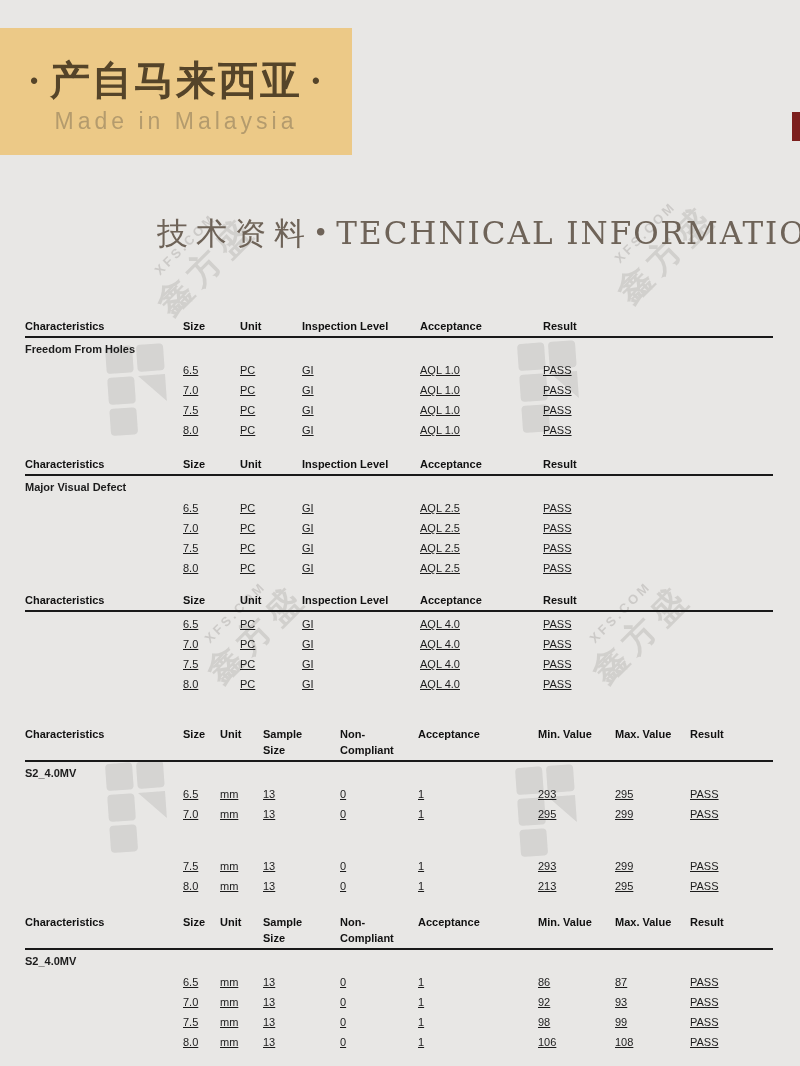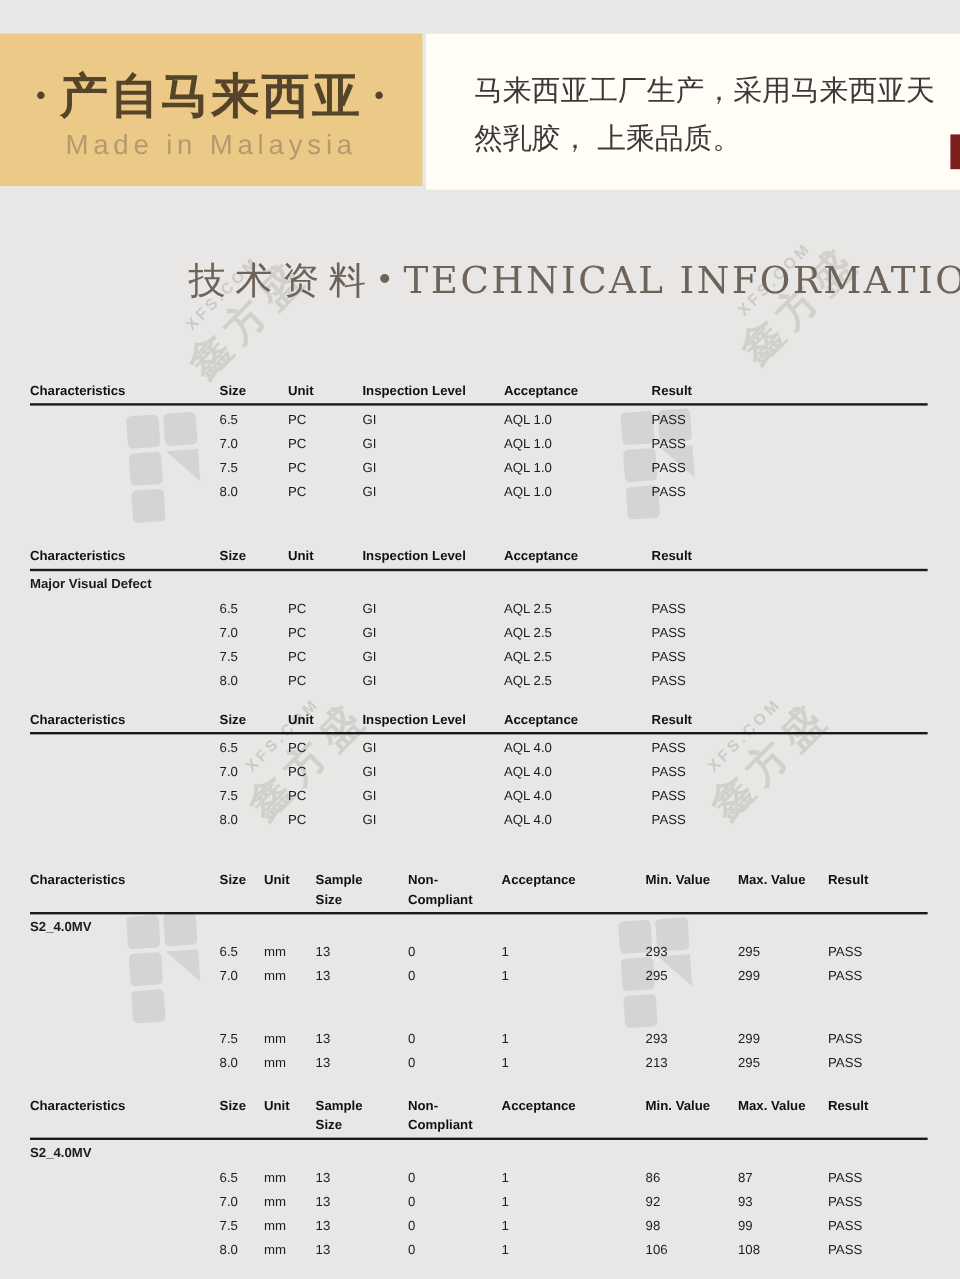--- a/index.html
+++ b/index.html
@@ -32,21 +32,21 @@
   .wmb .tri { width:0; height:0; background:transparent; border-radius:0;
               border-left:27px solid transparent; border-top:27px solid rgba(25,22,18,0.09); }
 
   
   .tsec { position:absolute; left:25px; width:748px; font-size:11px; color:#1c1c1c; }
   .grid6 { display:grid; grid-template-columns:158px 57px 62px 118px 123px 1fr; align-items:start; }
   .grid9 { display:grid; grid-template-columns:158px 37px 43px 77px 78px 120px 77px 75px 1fr; align-items:start; }
   .thead, .thead2 { font-weight:bold; color:#111; line-height:16px; padding-bottom:2px; border-bottom:2px solid #191919; }
   .thead2 span i { display:block; font-style:normal; }
   .grp { font-weight:bold; margin-top:3px; line-height:17px; }
-  .rows { margin-top:2px; }
+  .rows { margin-top:2px;text-decoration:underline; }
   .rows .row { height:20px; line-height:20px; }
   .rows-gap { margin-top:32px; }
 </style>
 </head>
 <body>
 
 <div class="page">
 
   <div class="wm" style="left:140px; top:230px;">
     <span class="wm-small">XFS.COM</span>
@@ -90,39 +90,37 @@
     <span class="b"></span>
       <span class="b"></span>
       <span class="b"></span>
       <span class="tri"></span>
       <span class="b"></span>
   </div>
 
   <div class="hdr-left">
     <div class="hdr-title"><span class="dot">•</span><span>产自马来西亚</span><span class="dot">•</span></div>
     <div class="hdr-sub">Made in Malaysia</div>
-  </div>
-  <div class="hdr-right">
-    <div class="hdr-desc">马来西亚工厂生产，采用马来西亚天然乳胶， 上乘品质。</div>
   </div>
   <div class="red-tab"></div>
 
   <div class="sec-title">
     <span class="zh">技术资料</span><span class="sep">•</span><span class="en">TECHNICAL INFORMATION</span>
   </div>
 
   <section class="tsec" style="top:318px;">
     <div class="thead grid6">
       <span>Characteristics</span>
       <span>Size</span>
       <span>Unit</span>
       <span>Inspection Level</span>
       <span>Acceptance</span>
       <span>Result</span>
     </div>
+    <div class="grp">Freedom From Holes</div>
     <div class="rows">
 
         <div class="row grid6">
           <span></span>
           <span>6.5</span>
           <span>PC</span>
           <span>GI</span>
           <span>AQL 1.0</span>
           <span>PASS</span>
         </div>

